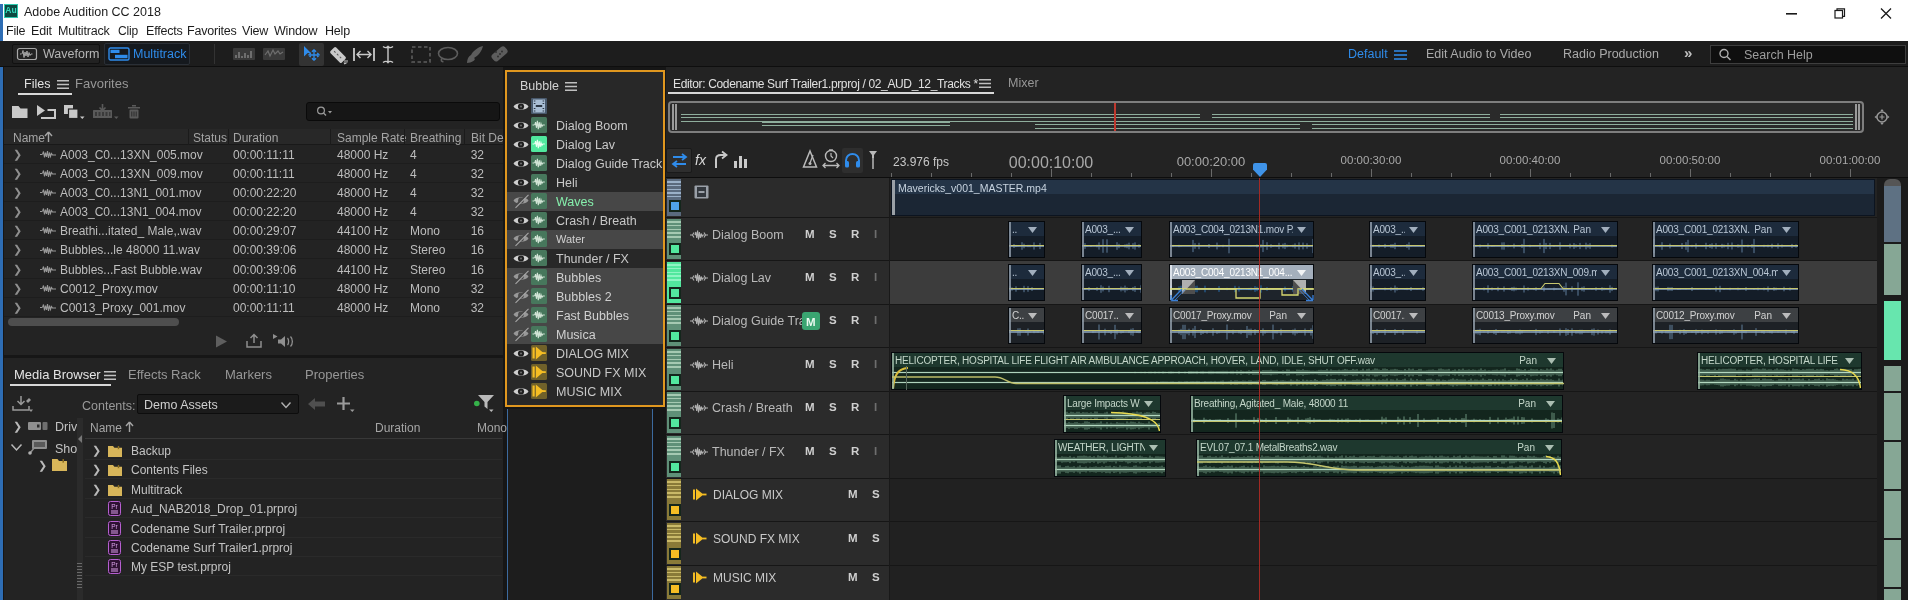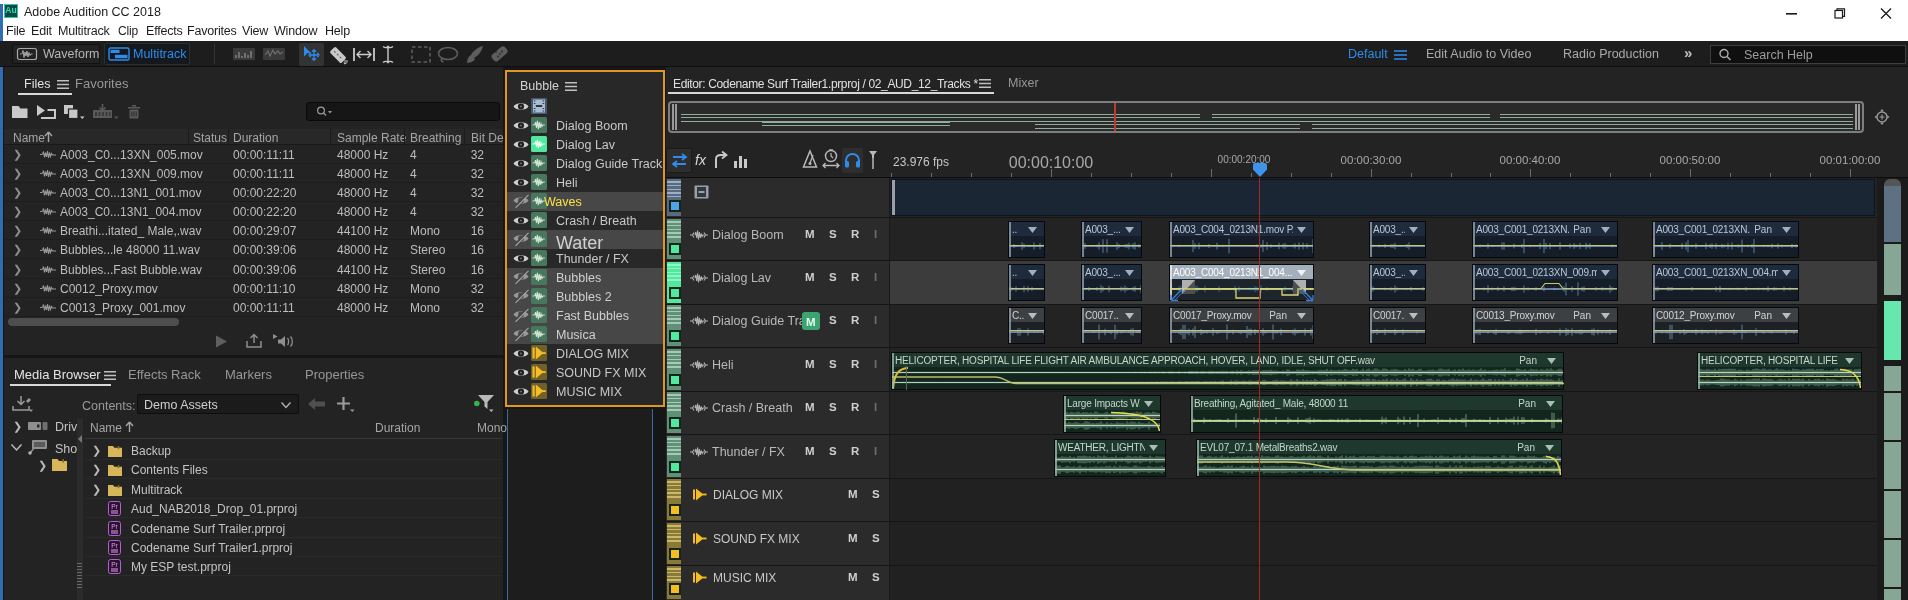--- a/index.html
+++ b/index.html
@@ -449,21 +449,21 @@
 <svg class="a" style="left:513px;top:195px" width="16" height="12" viewBox="0 0 16 12">
     <path d="M0.5 5.5 C3 1.2 13 1.2 15.5 5.5 C13 9.8 3 9.8 0.5 5.5 Z" fill="#989898"></path>
     <circle cx="8" cy="5.5" r="2.9" fill="#4a4a4a"></circle>
     <path d="M14.5 -1 L1.5 12" stroke="#474747" stroke-width="2.2"></path>
     <path d="M15.5 -0.2 L2.5 12.8" stroke="#a8a8a8" stroke-width="1.1"></path>
   </svg>
 <svg class="a" style="left:531px;top:193px" width="16" height="16" viewBox="0 0 16 16">
     <rect width="16" height="16" rx="1.5" fill="#47775c"></rect>
     <path d="M1.5 8 h1.8 M3.8 8 l0.8-2.8 0.9 5.6 0.9-7 0.9 8.4 0.9-7 0.9 5.6 0.9-4.2 0.9 2.8 0.9-1.4 h2" stroke="#d2e4d6" stroke-width="1.1" fill="none"></path>
   </svg>
-<div class="txt" style="left:544px;top:196px;color:#fde047;font-size:12.5px">Waves</div>
+<div class="txt" style="left:556px;top:196px;color:#86efac;font-size:12.5px">Waves</div>
 <svg class="a" style="left:513px;top:215px" width="16" height="11" viewBox="0 0 16 11">
     <path d="M0.5 5.5 C3 1.2 13 1.2 15.5 5.5 C13 9.8 3 9.8 0.5 5.5 Z" fill="#cfcfcf"></path>
     <circle cx="8" cy="5.5" r="3.1" fill="#1f1f1f"></circle>
     <circle cx="8" cy="5.5" r="1.1" fill="#6a6a6a"></circle>
   </svg>
 <svg class="a" style="left:531px;top:212px" width="16" height="16" viewBox="0 0 16 16">
     <rect width="16" height="16" rx="1.5" fill="#47775c"></rect>
     <path d="M1.5 8 h1.8 M3.8 8 l0.8-2.8 0.9 5.6 0.9-7 0.9 8.4 0.9-7 0.9 5.6 0.9-4.2 0.9 2.8 0.9-1.4 h2" stroke="#d2e4d6" stroke-width="1.1" fill="none"></path>
   </svg>
 <div class="txt" style="left:556px;top:215px;color:#c8c8c8;font-size:12.5px">Crash / Breath</div>
@@ -471,21 +471,21 @@
 <svg class="a" style="left:513px;top:233px" width="16" height="12" viewBox="0 0 16 12">
     <path d="M0.5 5.5 C3 1.2 13 1.2 15.5 5.5 C13 9.8 3 9.8 0.5 5.5 Z" fill="#989898"></path>
     <circle cx="8" cy="5.5" r="2.9" fill="#4a4a4a"></circle>
     <path d="M14.5 -1 L1.5 12" stroke="#474747" stroke-width="2.2"></path>
     <path d="M15.5 -0.2 L2.5 12.8" stroke="#a8a8a8" stroke-width="1.1"></path>
   </svg>
 <svg class="a" style="left:531px;top:231px" width="16" height="16" viewBox="0 0 16 16">
     <rect width="16" height="16" rx="1.5" fill="#47775c"></rect>
     <path d="M1.5 8 h1.8 M3.8 8 l0.8-2.8 0.9 5.6 0.9-7 0.9 8.4 0.9-7 0.9 5.6 0.9-4.2 0.9 2.8 0.9-1.4 h2" stroke="#d2e4d6" stroke-width="1.1" fill="none"></path>
   </svg>
-<div class="txt" style="left:556px;top:234px;color:#d0d0d0;font-size:18px">Water</div>
+<div class="txt" style="left:556px;top:234px;color:#d0d0d0;font-size:11px">Water</div>
 <svg class="a" style="left:513px;top:253px" width="16" height="11" viewBox="0 0 16 11">
     <path d="M0.5 5.5 C3 1.2 13 1.2 15.5 5.5 C13 9.8 3 9.8 0.5 5.5 Z" fill="#cfcfcf"></path>
     <circle cx="8" cy="5.5" r="3.1" fill="#1f1f1f"></circle>
     <circle cx="8" cy="5.5" r="1.1" fill="#6a6a6a"></circle>
   </svg>
 <svg class="a" style="left:531px;top:250px" width="16" height="16" viewBox="0 0 16 16">
     <rect width="16" height="16" rx="1.5" fill="#47775c"></rect>
     <path d="M1.5 8 h1.8 M3.8 8 l0.8-2.8 0.9 5.6 0.9-7 0.9 8.4 0.9-7 0.9 5.6 0.9-4.2 0.9 2.8 0.9-1.4 h2" stroke="#d2e4d6" stroke-width="1.1" fill="none"></path>
   </svg>
 <div class="txt" style="left:556px;top:253px;color:#c8c8c8;font-size:12.5px">Thunder / FX</div>
@@ -631,21 +631,21 @@
     <rect x="1" y="9" width="4" height="6.5" rx="1.5" fill="#2f8ceb"></rect>
     <rect x="12" y="9" width="4" height="6.5" rx="1.5" fill="#2f8ceb"></rect>
   </svg>
 <svg class="a" style="left:867px;top:150px" width="12" height="19" viewBox="0 0 12 19">
     <path d="M2 1 h8 l-3 4 v3 l-2 0 v-3 z" fill="#b9b9b9"></path>
     <path d="M6 8 v11" stroke="#b9b9b9" stroke-width="1.5"></path>
   </svg>
 <div class="txt" style="left:893px;top:156px;color:#c8c8c8;font-size:12px">23.976 fps</div>
 <div class="a" style="left:666px;top:177px;width:1242px;height:1px;background:#0d0d0d"></div>
 <div class="txt" style="left:1051px;top:155px;color:#a8a8a8;font-size:16px;transform:translateX(-50%)">00:00:10:00</div>
-<div class="txt" style="left:1244px;top:155px;color:#a8a8a8;font-size:10px;transform:translateX(-50%)">00:00:20:00</div>
+<div class="txt" style="left:1211px;top:155px;color:#a8a8a8;font-size:13px;transform:translateX(-50%)">00:00:20:00</div>
 <div class="txt" style="left:1371px;top:155px;color:#a8a8a8;font-size:11.5px;transform:translateX(-50%)">00:00:30:00</div>
 <div class="txt" style="left:1530px;top:155px;color:#a8a8a8;font-size:11.5px;transform:translateX(-50%)">00:00:40:00</div>
 <div class="txt" style="left:1690px;top:155px;color:#a8a8a8;font-size:11.5px;transform:translateX(-50%)">00:00:50:00</div>
 <div class="txt" style="left:1850px;top:155px;color:#a8a8a8;font-size:11.5px;transform:translateX(-50%)">00:01:00:00</div>
 <div class="a" style="left:891px;top:173px;width:1px;height:4px;background:#6a6a6a"></div>
 <div class="a" style="left:931px;top:173px;width:1px;height:4px;background:#6a6a6a"></div>
 <div class="a" style="left:971px;top:173px;width:1px;height:4px;background:#6a6a6a"></div>
 <div class="a" style="left:1011px;top:173px;width:1px;height:4px;background:#6a6a6a"></div>
 <div class="a" style="left:1051px;top:169px;width:1px;height:8px;background:#6a6a6a"></div>
 <div class="a" style="left:1091px;top:173px;width:1px;height:4px;background:#6a6a6a"></div>
@@ -798,20 +798,23 @@
 <div class="a" style="left:1884px;top:186px;width:17px;height:56px;background:#5e7183"></div>
 <div class="a" style="left:1884px;top:244px;width:17px;height:51px;background:#86a795"></div>
 <div class="a" style="left:1884px;top:301px;width:17px;height:59px;background:#67e6ae"></div>
 <div class="a" style="left:1884px;top:366px;width:17px;height:25px;background:#86a795"></div>
 <div class="a" style="left:1884px;top:393px;width:17px;height:47px;background:#86a795"></div>
 <div class="a" style="left:1884px;top:442px;width:17px;height:47px;background:#86a795"></div>
 <div class="a" style="left:1884px;top:491px;width:17px;height:47px;background:#86a795"></div>
 <div class="a" style="left:1884px;top:540px;width:17px;height:47px;background:#86a795"></div>
 <div class="a" style="left:1884px;top:589px;width:17px;height:11px;background:#86a795"></div>
 <div class="a" style="left:891px;top:179px;width:984px;height:37px;background:#1b2634;border:1px solid #0c1420">
+<div class="a" style="left:0;top:0;width:982px;height:14px;background:#243447">
+      <span style="position:absolute;left:6px;top:2px;font-size:10.5px;color:#c7d3df;white-space:nowrap">Mavericks_v001_MASTER.mp4</span>
+    </div>
 <div class="a" style="left:0;top:0;width:3px;height:35px;background:#9aa0a6"></div>
 </div>
 <div class="a" style="left:1008px;top:221px;width:37px;height:37px;background:#141d28;border:1px solid #05080c">
 <div class="a" style="left:0;top:0;width:35px;height:14px;background:#1d2b3c"></div>
 <div class="a" style="left:0;top:0;width:15px;height:14px;overflow:hidden">
       <span style="position:absolute;left:3px;top:2px;font-size:10px;letter-spacing:-0.2px;color:#b9c6d4;white-space:nowrap">..</span>
     </div>
 <svg class="a" style="right:7px;top:5px" width="9" height="6" viewBox="0 0 9 6">
       <path d="M0 0 h9 l-4.5 6z" fill="#b9c6d4" opacity="0.85"></path>
     </svg>

